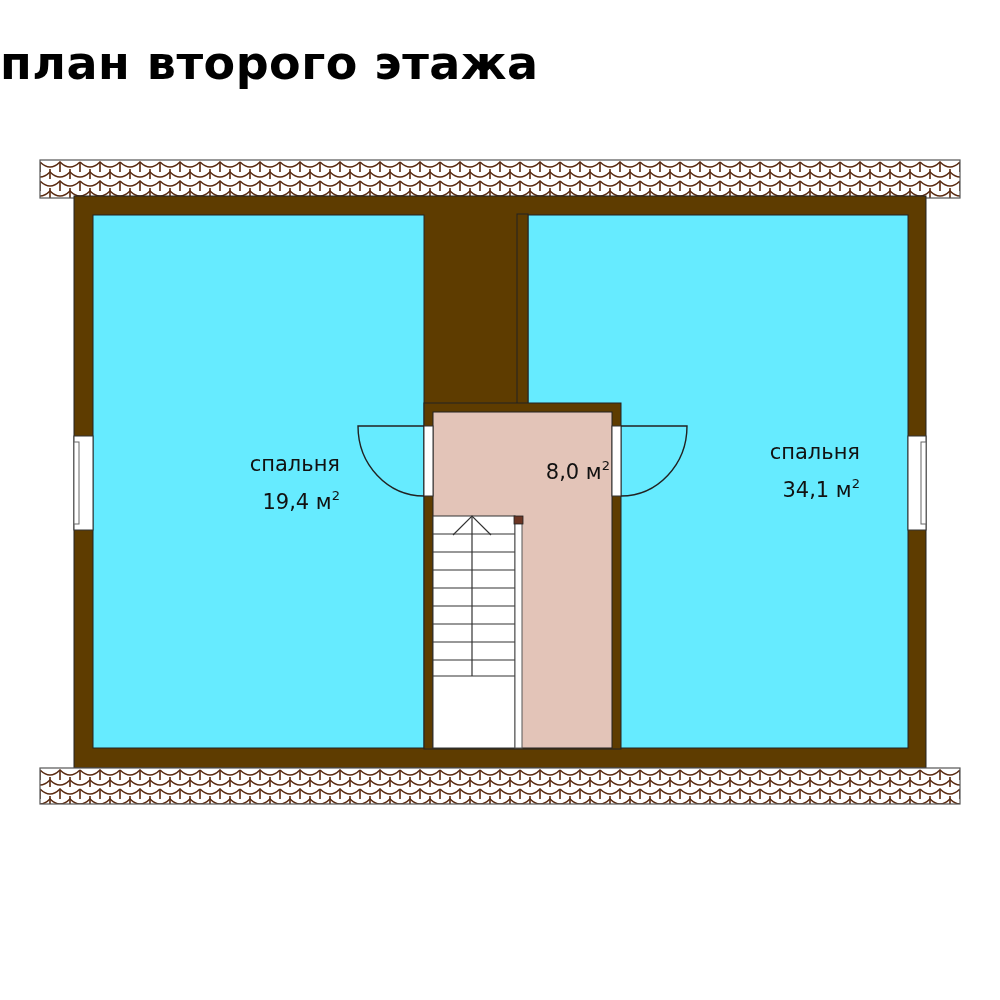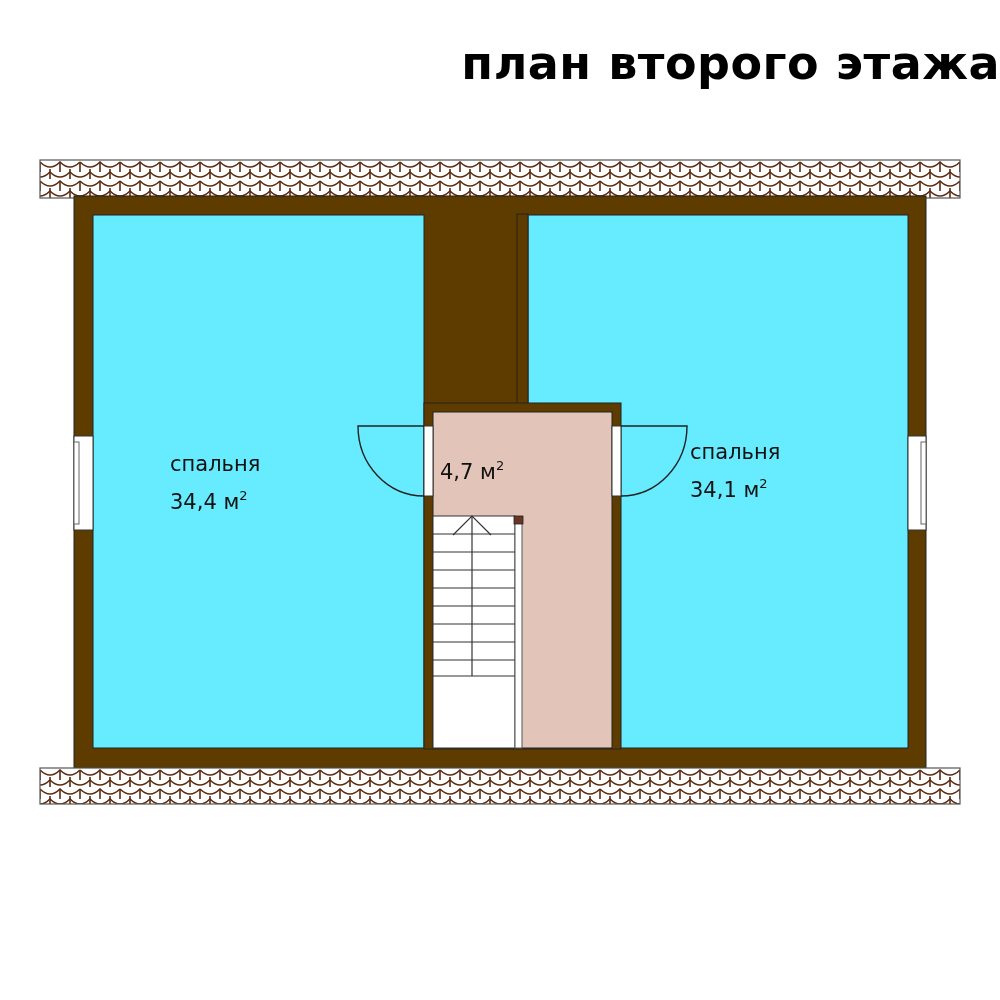--- a/index.html
+++ b/index.html
@@ -1,19 +1,19 @@
 <!DOCTYPE html>
 <html><head>
 <meta charset="utf-8">
 <style>
   html, body { margin:0; padding:0; background:#ffffff; }
   body { width:1000px; height:1000px; position:relative; overflow:hidden; font-family:"Liberation Sans", "DejaVu Sans", sans-serif; }
-  .title { position:absolute; left:0; top:36px; width:1000px; text-align:right; font-size:46px; font-weight:bold; color:#000; letter-spacing:0.5px; font-family:"DejaVu Sans", sans-serif; }
+  .title { position:absolute; left:0; top:36px; width:1000px; text-align:left; font-size:46px; font-weight:bold; color:#000; letter-spacing:0.5px; font-family:"DejaVu Sans", sans-serif; }
   .plan { position:absolute; left:0; top:0; width:1000px; height:1000px; }
-  .label { position:absolute; text-align:left; color:#111; font-size:21px; line-height:32px; font-family:"DejaVu Sans", sans-serif; }
+  .label { position:absolute; text-align:right; color:#111; font-size:21px; line-height:32px; font-family:"DejaVu Sans", sans-serif; }
   .label sup { font-size:13px; vertical-align:9px; }
 </style>
 </head>
 <body>
 
 <div class="title">план второго этажа</div>
 
 <svg class="plan" viewBox="0 0 1000 1000" width="1000" height="1000" xmlns="http://www.w3.org/2000/svg">
   <defs>
     <pattern id="tiles" x="40" y="160" width="40" height="19" patternUnits="userSpaceOnUse">
@@ -86,23 +86,23 @@
     <rect x="921" y="442" width="5" height="82" fill="#ffffff" stroke="#666" stroke-width="1"></rect>
   </g>
 
   <g>
     <rect x="40" y="768" width="920" height="36" fill="url(#tiles2)" stroke="#555" stroke-width="1.2"></rect>
   </g>
 </svg>
 
 <div class="label" style="left:170px; top:448px; width:170px;">
   <div>спальня</div>
-  <div><span>34,4 м</span><sup>2</sup></div>
+  <div><span>19,4 м</span><sup>2</sup></div>
 </div>
 
 <div class="label" style="left:440px; top:450px; width:170px;">
-  <div><span>4,7 м</span><sup>2</sup></div>
+  <div><span>8,0 м</span><sup>2</sup></div>
 </div>
 
 <div class="label" style="left:690px; top:436px; width:170px;">
   <div>спальня</div>
   <div><span>34,1 м</span><sup>2</sup></div>
 </div>
 
 </body></html>

